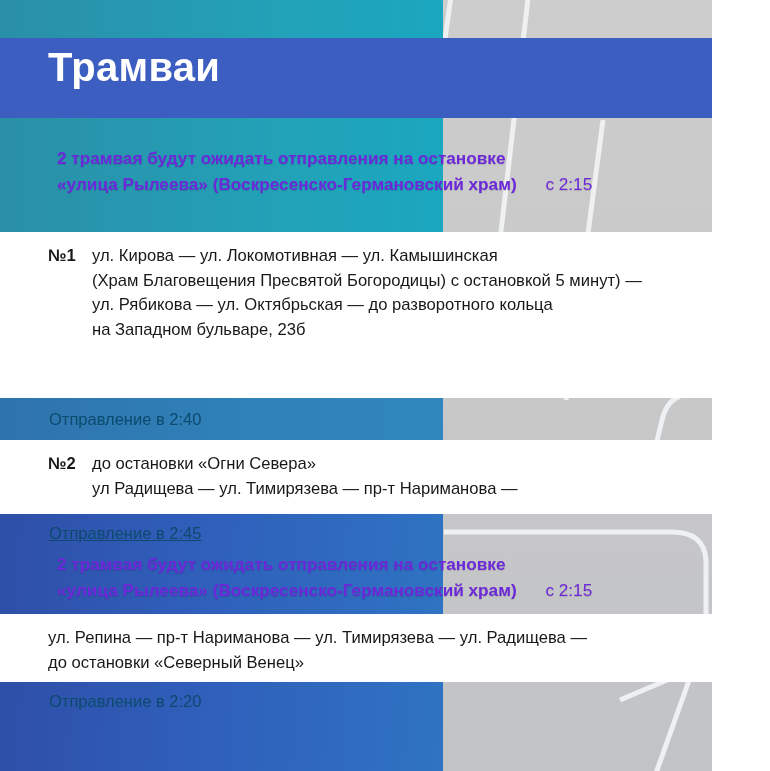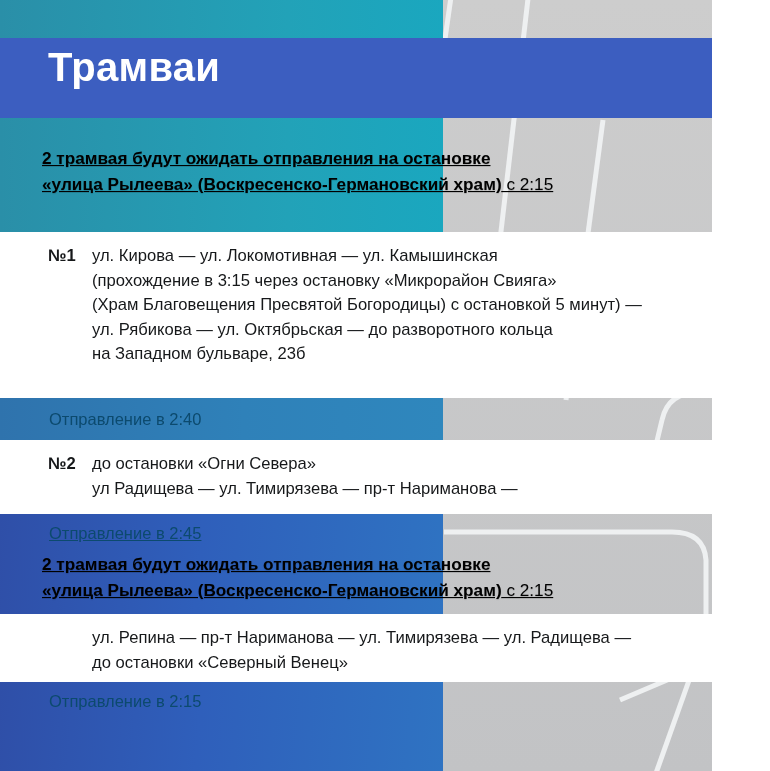--- a/index.html
+++ b/index.html
@@ -78,31 +78,31 @@
     top: 46px;
     font-size: 40px;
     font-weight: 700;
     color: #ffffff;
     letter-spacing: 0.3px;
     line-height: 1.05;
     white-space: nowrap;
   }
 
   .notice {
-    left: 42px;
+    left: 57px;
     font-size: 17.2px;
     font-weight: 700;
-    color: #000000;
+    color: #6d28d9;
     line-height: 26px;
     white-space: nowrap;
     text-shadow: 0 1px 1px rgba(0,0,0,.14);
-    text-decoration: underline;
   }
   .notice .light {
     font-weight: 400;
+    padding-left: 24px;
   }
 
   .depart {
     left: 49px;
     font-size: 16.5px;
     font-weight: 400;
     color: #0c4a6e;
     line-height: 22px;
     white-space: nowrap;
   }
@@ -120,21 +120,20 @@
     width: 44px;
   }
   .route .rbody {
     display: inline-block;
     vertical-align: top;
   }
   .route-line {
     display: block;
   }
   .route-noindent .rbody {
-    margin-left: 44px;
   }
 </style>
 </head>
 <body>
 
 <div class="poster">
 
   <div class="map-layer">
     <svg viewBox="0 0 770 771" xmlns="http://www.w3.org/2000/svg" aria-hidden="true">
       <defs>
@@ -181,21 +180,20 @@
   <div class="layer title">Трамваи</div>
 
   <div class="layer notice" style="top:145px;">
     <div>2 трамвая будут ожидать отправления на остановке</div>
     <div><span>«улица Рылеева» (Воскресенско-Германовский храм)</span><span class="light"> с 2:15</span></div>
   </div>
 
   <div class="layer route" style="top:244px;">
     <span class="rnum">№1</span><span class="rbody">
       <span class="route-line">ул. Кирова — ул. Локомотивная — ул. Камышинская</span>
-      <span class="route-line">(прохождение в 3:15 через остановку «Микрорайон Свияга»</span>
       <span class="route-line">(Храм Благовещения Пресвятой Богородицы) с остановкой 5 минут) —</span>
       <span class="route-line">ул. Рябикова — ул. Октябрьская — до разворотного кольца</span>
       <span class="route-line">на Западном бульваре, 23б</span>
     </span>
   </div>
 
   <div class="layer depart" style="top:408px;">Отправление в 2:40</div>
 
   <div class="layer route" style="top:452px;">
     <span class="rnum">№2</span><span class="rbody">
@@ -211,15 +209,15 @@
     <div><span>«улица Рылеева» (Воскресенско-Германовский храм)</span><span class="light"> с 2:15</span></div>
   </div>
 
   <div class="layer route route-noindent" style="top:626px;">
     <span class="rbody">
       <span class="route-line">ул. Репина — пр-т Нариманова — ул. Тимирязева — ул. Радищева —</span>
       <span class="route-line">до остановки «Северный Венец»</span>
     </span>
   </div>
 
-  <div class="layer depart" style="top:690px;">Отправление в 2:15</div>
+  <div class="layer depart" style="top:690px;">Отправление в 2:20</div>
 
 </div>
 
 </body></html>

